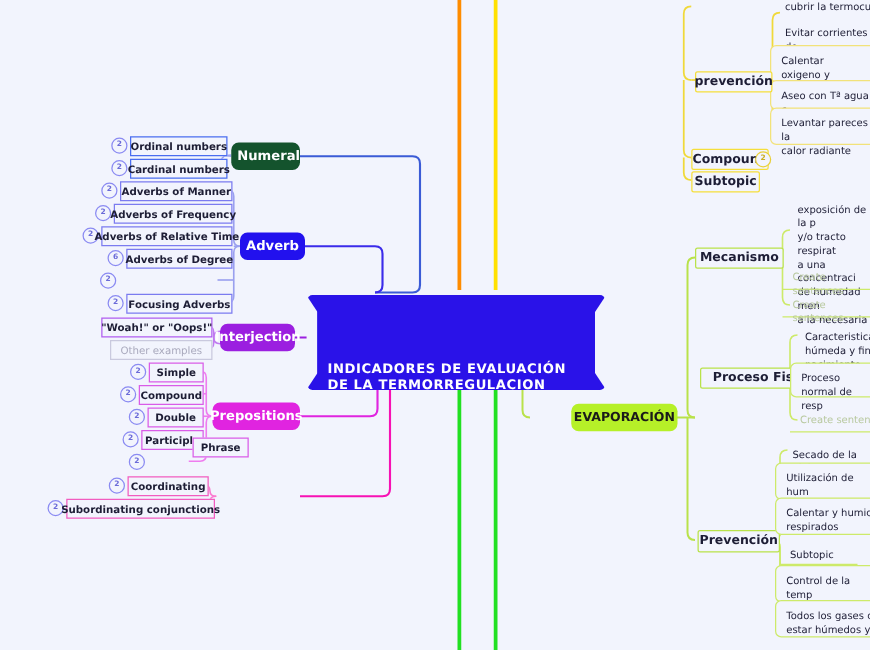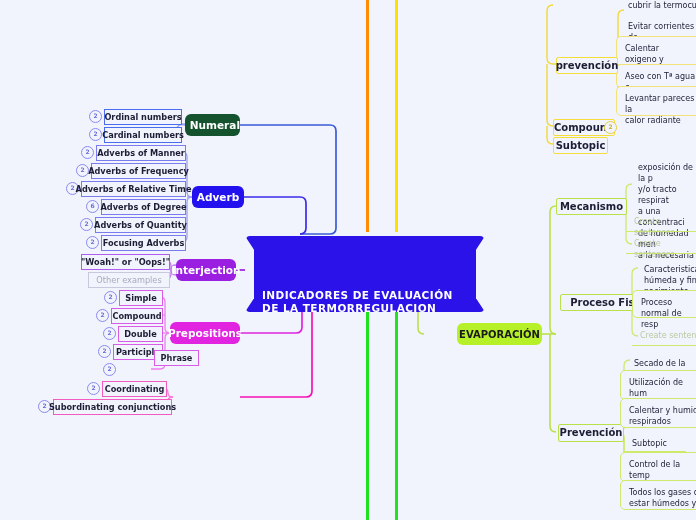--- a/index.html
+++ b/index.html
@@ -206,23 +206,20 @@
   <div class="leaf" style="left:81px;top:181px;width:93px;height:14px;">
       <span>Adverbs of Relative Time</span>
     </div>
 
   <div class="badge" style="left:86px;top:200px;"><span>6</span></div>
   <div class="leaf" style="left:101px;top:199px;width:73px;height:14px;">
       <span>Adverbs of Degree</span>
     </div>
 
   <div class="badge" style="left:80px;top:218px;"><span>2</span></div>
-  <div class="leaf" style="left:95px;top:217px;width:79px;height:14px;">
-      <span>Adverbs of Quantity</span>
-    </div>
 
   <div class="badge" style="left:86px;top:236px;"><span>2</span></div>
   <div class="leaf" style="left:101px;top:235px;width:73px;height:14px;">
       <span>Focusing Adverbs</span>
     </div>
 
   <div class="leaf" style="left:81px;top:254px;width:77px;height:14px;border-color:#b05cf0;">
       <span>"Woah!" or "Oops!"</span>
     </div>
   <div class="leaf muted" style="left:88px;top:272px;width:70px;height:14px;">

